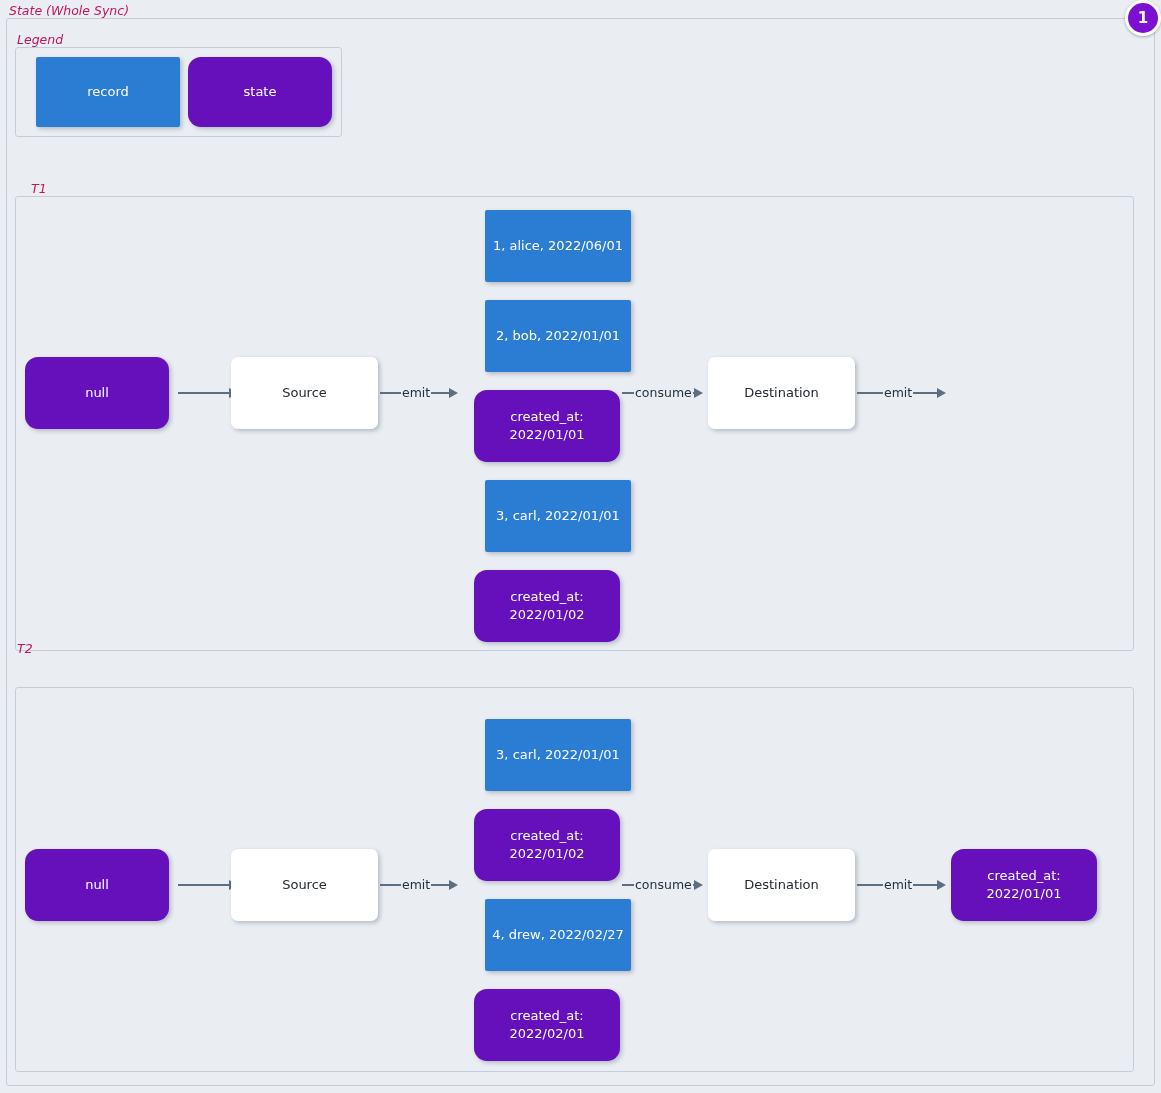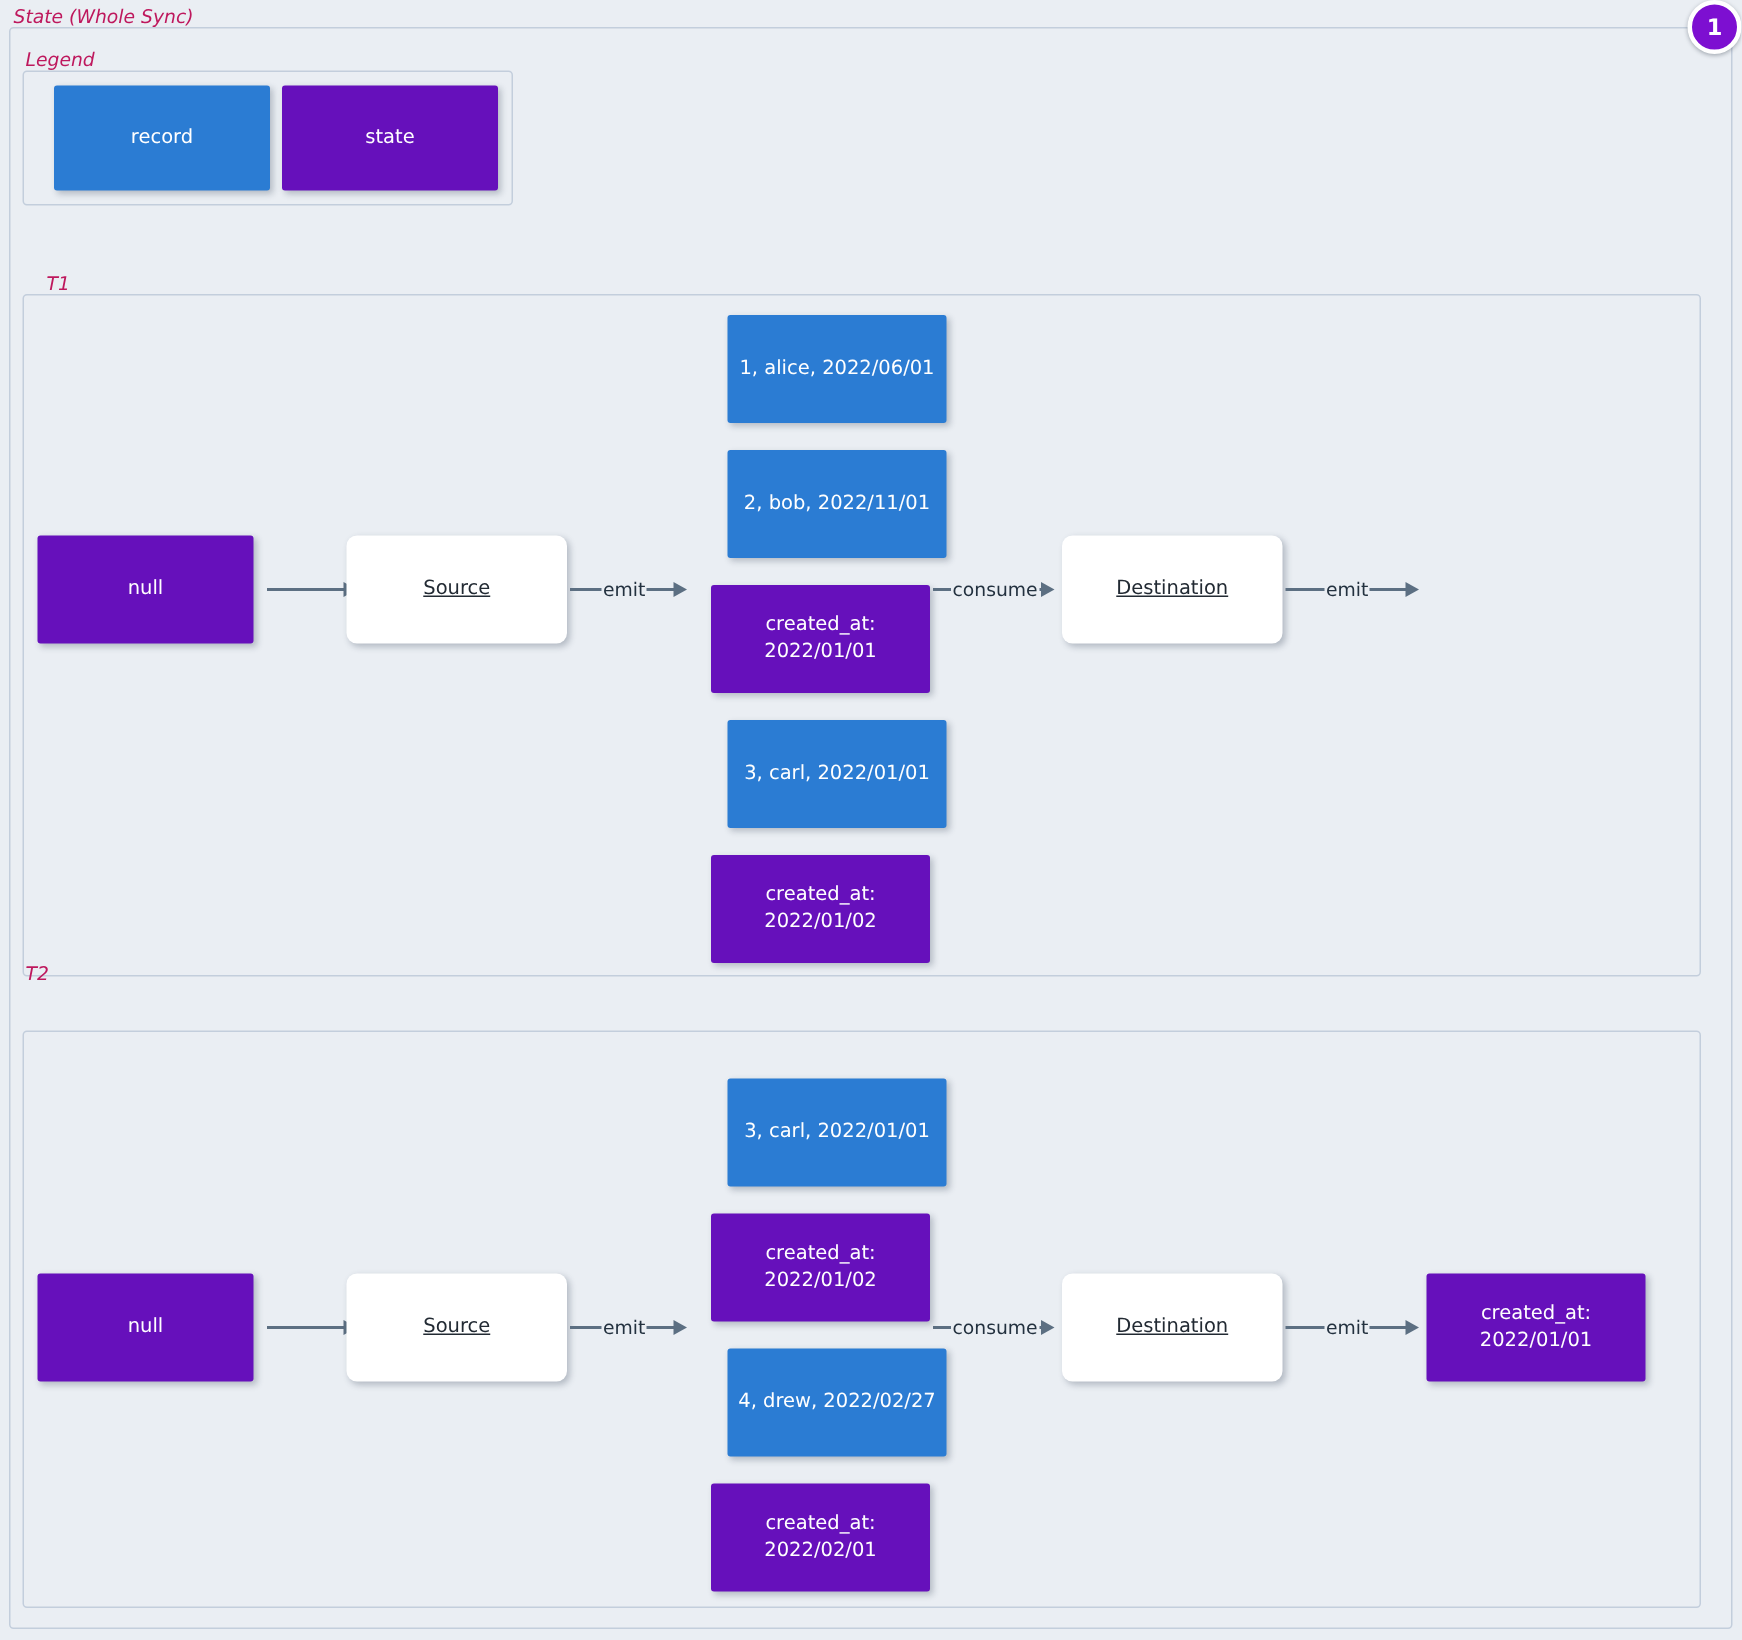--- a/index.html
+++ b/index.html
@@ -90,27 +90,26 @@
   }
   .node.record {
     background: #2b7cd3;
     color: #ffffff;
     border-radius: 2px;
     margin-left: 11px;
   }
   .node.state {
     background: #6610bb;
     color: #ffffff;
-    border-radius: 2px;
+    border-radius: 13px;
   }
   .node.proc {
     background: #ffffff;
     color: #222a33;
     border-radius: 7px;
-    text-decoration: underline;
   }
 
   
   .edge {
     position: absolute;
     display: flex;
     align-items: center;
     height: 20px;
   }
   .edge .line {
@@ -183,21 +182,21 @@
 <div class="node proc" style="left:231px; top:357px; width:147px; height:72px;">Source</div>
 
 <div class="edge" style="left:380px; top:383px;">
   <span class="line" style="width:21px;"></span>
   <span class="lbl">emit</span>
   <span class="line" style="width:19px;"></span>
   <span class="head"></span>
 </div>
 
 <div class="node record" style="left:474px; top:210px; width:146px; height:72px;">1, alice, 2022/06/01</div>
-<div class="node record" style="left:474px; top:300px; width:146px; height:72px;">2, bob, 2022/11/01</div>
+<div class="node record" style="left:474px; top:300px; width:146px; height:72px;">2, bob, 2022/01/01</div>
 <div class="node state" style="left:474px; top:390px; width:146px; height:72px;">created_at:
 2022/01/01</div>
 <div class="node record" style="left:474px; top:480px; width:146px; height:72px;">3, carl, 2022/01/01</div>
 <div class="node state" style="left:474px; top:570px; width:146px; height:72px;">created_at:
 2022/01/02</div>
 
 <div class="edge" style="left:622px; top:383px;">
   <span class="line" style="width:12px;"></span>
   <span class="lbl">consume</span>
   <span class="line" style="width:2px;"></span>

